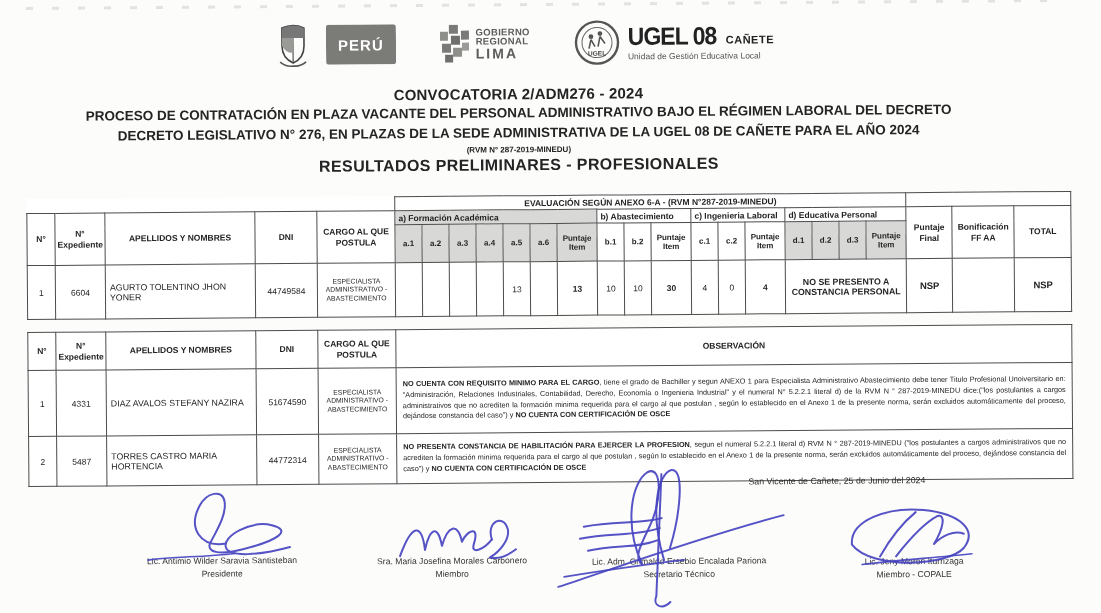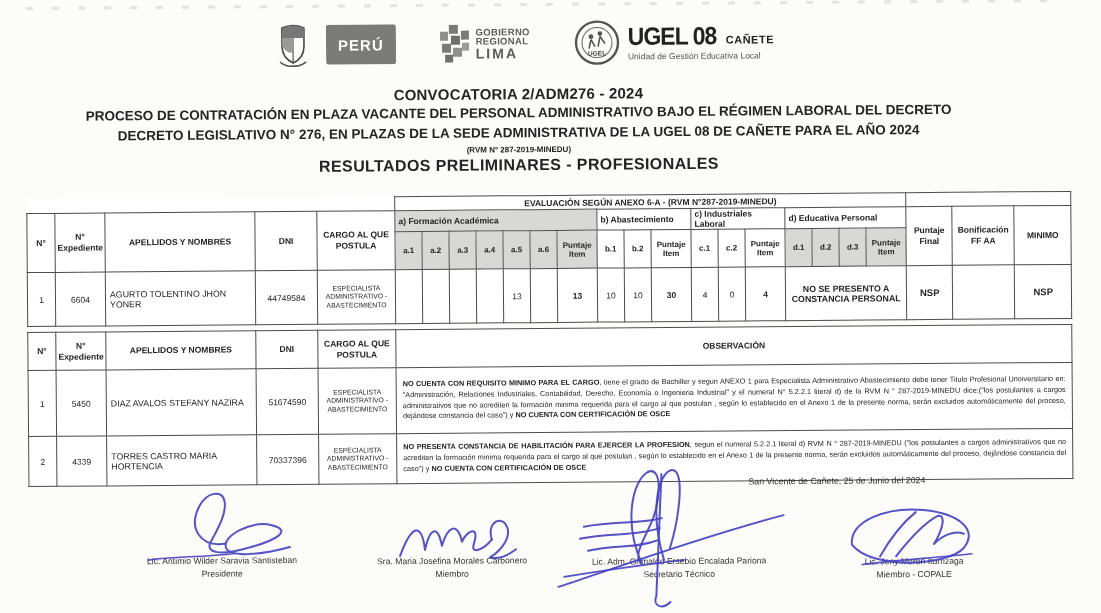--- a/index.html
+++ b/index.html
@@ -176,27 +176,27 @@
     <tr>
       <td rowspan="2" class="hc">N°</td>
       <td rowspan="2" class="hc pre">N°
 Expediente</td>
       <td rowspan="2" class="hc">APELLIDOS Y NOMBRES</td>
       <td rowspan="2" class="hc">DNI</td>
       <td rowspan="2" class="hc pre">CARGO AL QUE
 POSTULA</td>
       <td colspan="7" class="sec gray">a) Formación Académica</td>
       <td colspan="3" class="sec">b) Abastecimiento</td>
-      <td colspan="3" class="sec">c) Industriales Laboral</td>
+      <td colspan="3" class="sec">c) Ingenieria Laboral</td>
       <td colspan="4" class="sec">d) Educativa Personal</td>
       <td rowspan="2" class="hc pre">Puntaje
 Final</td>
       <td rowspan="2" class="hc pre">Bonificación
 FF AA</td>
-      <td rowspan="2" class="hc">MINIMO</td>
+      <td rowspan="2" class="hc">TOTAL</td>
     </tr>
     <tr>
       <td class="sub-h gray">a.1</td>
       <td class="sub-h gray">a.2</td>
       <td class="sub-h gray">a.3</td>
       <td class="sub-h gray">a.4</td>
       <td class="sub-h gray">a.5</td>
       <td class="sub-h gray">a.6</td>
       <td class="sub-h gray pre">Puntaje
 Item</td>
@@ -259,33 +259,33 @@
       <td class="hc pre">N°
 Expediente</td>
       <td class="hc">APELLIDOS Y NOMBRES</td>
       <td class="hc">DNI</td>
       <td class="hc pre">CARGO AL QUE
 POSTULA</td>
       <td class="hc">OBSERVACIÓN</td>
     </tr>
     <tr class="row1">
       <td>1</td>
-      <td>5450</td>
+      <td>4331</td>
       <td class="name-cell">DIAZ AVALOS STEFANY NAZIRA</td>
       <td>51674590</td>
       <td class="cargo-cell pre">ESPECIALISTA
 ADMINISTRATIVO -
 ABASTECIMIENTO</td>
       <td class="obs-cell"><span style="font-weight: bold;">NO CUENTA CON REQUISITO MINIMO PARA EL CARGO</span><span>, tiene el grado de Bachiller y segun ANEXO 1 para Especialista Administrativo Abastecimiento debe tener Titulo Profesional Unoiversitario en: "Administración, Relaciones Industriales, Contabilidad, Derecho, Economía o Ingenieria Industrial" y el numeral N° 5.2.2.1 literal d) de la RVM N ° 287-2019-MINEDU dice:("los postulantes a cargos administrativos que no acrediten la formación minima requerida para el cargo al que postulan , según lo establecido en el Anexo 1 de la presente norma, serán excluidos automáticamente del proceso, dejándose constancia del caso") y </span><span style="font-weight: bold;">NO CUENTA CON CERTIFICACIÓN DE OSCE</span></td>
     </tr>
     <tr class="row2">
       <td>2</td>
-      <td>4339</td>
+      <td>5487</td>
       <td class="name-cell">TORRES CASTRO MARIA HORTENCIA</td>
-      <td>70337396</td>
+      <td>44772314</td>
       <td class="cargo-cell pre">ESPECIALISTA
 ADMINISTRATIVO -
 ABASTECIMIENTO</td>
       <td class="obs-cell"><span style="font-weight: bold;">NO PRESENTA CONSTANCIA DE HABILITACIÓN PARA EJERCER LA PROFESION</span><span>, segun el numeral 5.2.2.1 literal d) RVM N ° 287-2019-MINEDU ("los postulantes a cargos administrativos que no acrediten la formación minima requerida para el cargo al que postulan , según lo establecido en el Anexo 1 de la presente norma, serán excluidos automáticamente del proceso, dejándose constancia del caso") y </span><span style="font-weight: bold;">NO CUENTA CON CERTIFICACIÓN DE OSCE</span></td>
     </tr>
   </tbody>
     </table>
 
   <div class="dateline">San Vicente de Cañete, 25 de Junio del 2024</div>
 

